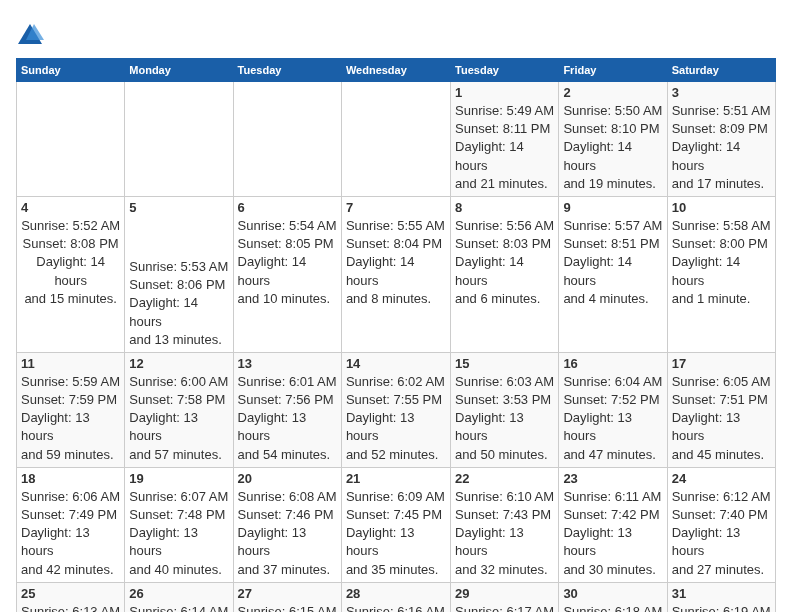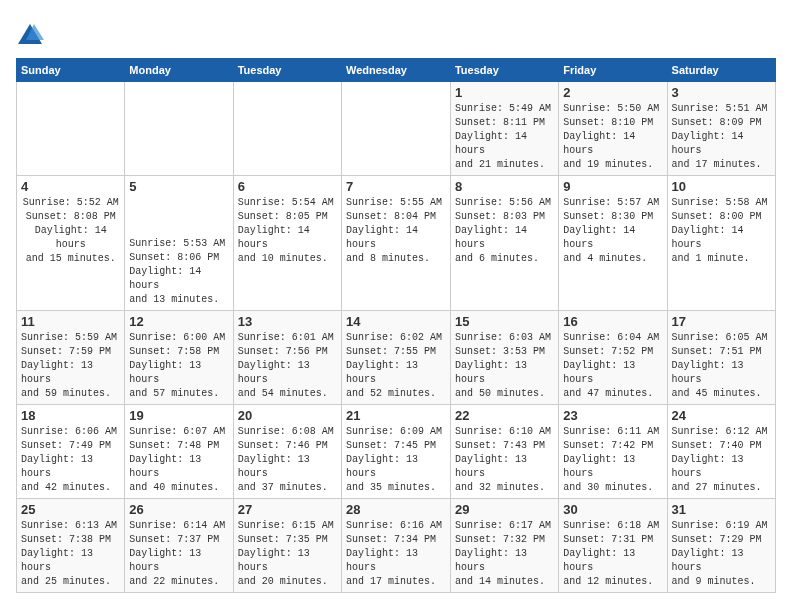--- a/index.html
+++ b/index.html
@@ -78,24 +78,23 @@
       background: #f9f9f9;
     }
     .day-number {
       font-size: 13px;
       font-weight: bold;
       color: #333;
       display: block;
       margin-bottom: 2px;
     }
     .day-info {
-      font-size: 10px;
+      font-size: 13px;
       color: #333;
       line-height: 1.4;
-      font-family: Liberation Mono, monospace;
     }
     td.empty {
       background: #fff !important;
     }
   </style>
 </head>
 <body>
 
 <div class="page">
   <div class="header">
@@ -186,21 +185,21 @@
           <td>
             <span class="day-number">8</span>
             <div class="day-info" style="white-space: pre-line;">Sunrise: 5:56 AM
 Sunset: 8:03 PM
 Daylight: 14 hours
 and 6 minutes.</div>
           </td>
           <td>
             <span class="day-number">9</span>
             <div class="day-info" style="white-space: pre-line;">Sunrise: 5:57 AM
-Sunset: 8:30 PM
+Sunset: 8:51 PM
 Daylight: 14 hours
 and 4 minutes.</div>
           </td>
           <td>
             <span class="day-number">10</span>
             <div class="day-info" style="white-space: pre-line;">Sunrise: 5:58 AM
 Sunset: 8:00 PM
 Daylight: 14 hours
 and 1 minute.</div>
           </td>

